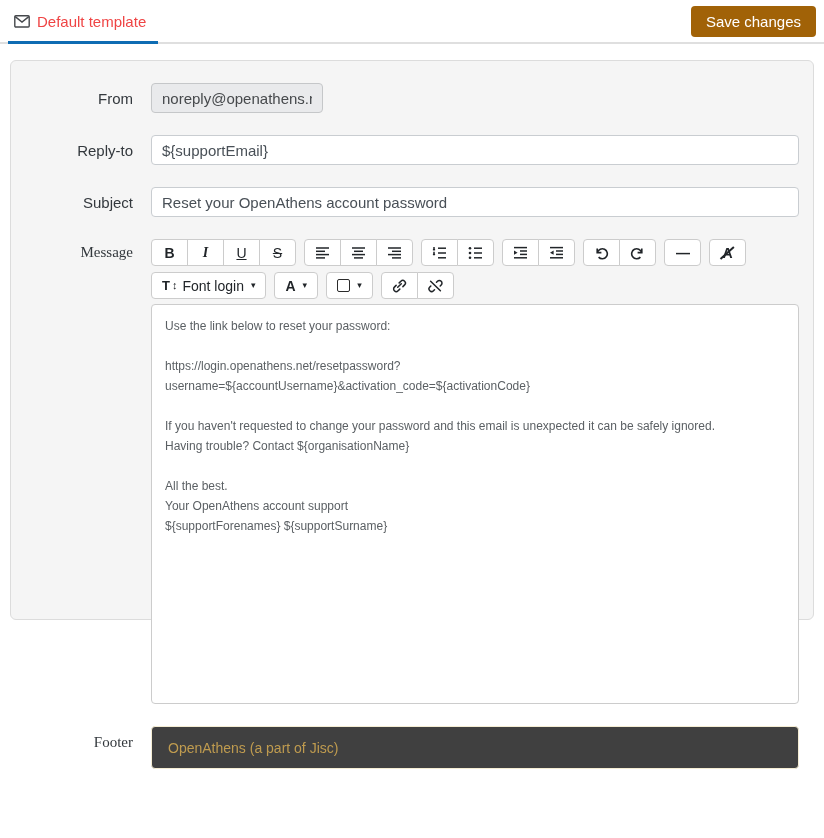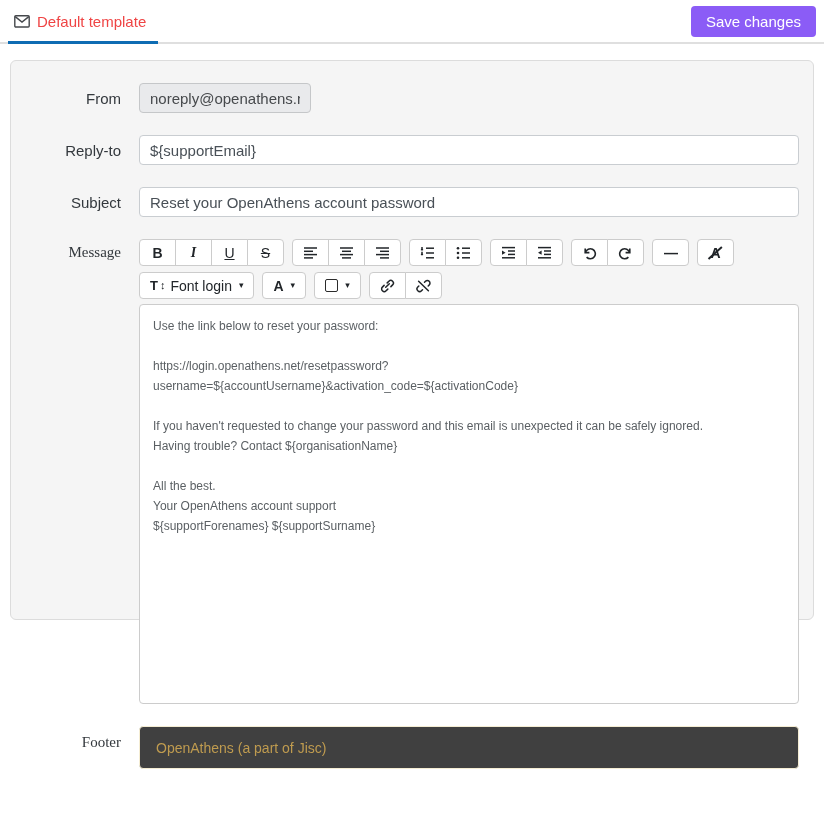--- a/index.html
+++ b/index.html
@@ -27,35 +27,35 @@
     font-size: 15px; color: #ef4444;
     cursor: pointer;
   }
   .tab.active::after {
     content: ""; position: absolute; left: 0; right: 0; bottom: -2px;
     height: 3px; background: #0e6cb3;
   }
   .envelope-icon { display: inline-flex; margin-top: 1px; }
   .btn-primary {
     margin-top: 6px;
-    background: #8b5cf6; color: #fff;
+    background: #a16207; color: #fff;
     border: none; border-radius: 4px;
     font-family: inherit; font-size: 15px;
     padding: 7px 15px; height: 31px;
     cursor: pointer;
   }
 
   
   .panel {
     margin: 16px 10px 0 10px;
     height: 560px;
     background: #f5f5f5;
     border: 1px solid #dcdcdc;
     border-radius: 6px;
-    padding: 22px 14px 0 16px;
+    padding: 22px 14px 0 28px;
   }
 
   .form-row { display: flex; align-items: center; margin-bottom: 22px; }
   .form-row.align-top { align-items: flex-start; }
   .form-label {
     flex: none; width: 94px; margin-right: 18px;
     text-align: right; font-size: 15px; color: #33383d;
   }
   .align-top .form-label { margin-top: 5px; font-family: Liberation Serif, serif; }
   .control { flex: 1; min-width: 0; }

